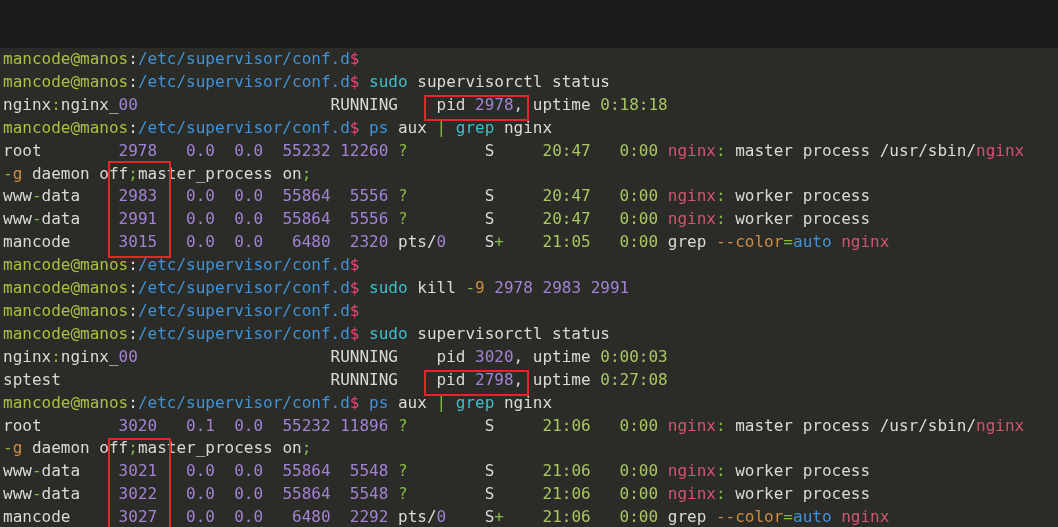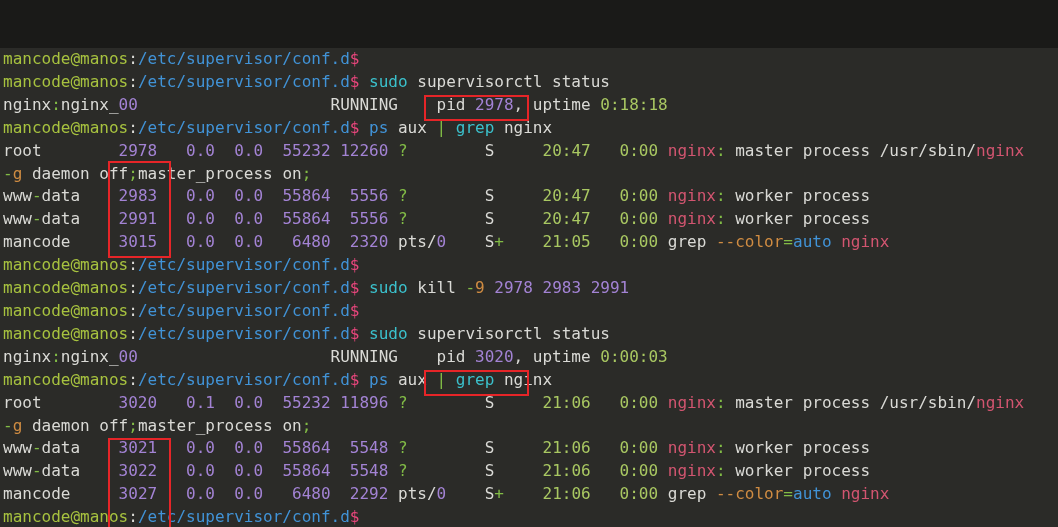--- a/index.html
+++ b/index.html
@@ -45,20 +45,21 @@
     <div class="line"><span style="color: rgb(218, 218, 214);">root</span><span style="color: rgb(218, 218, 214);">        </span><span style="color: rgb(163, 131, 212);">2978</span><span style="color: rgb(218, 218, 214);">   </span><span style="color: rgb(163, 131, 212);">0.0</span><span style="color: rgb(218, 218, 214);">  </span><span style="color: rgb(163, 131, 212);">0.0</span><span style="color: rgb(218, 218, 214);">  </span><span style="color: rgb(163, 131, 212);">55232</span><span style="color: rgb(218, 218, 214);"> </span><span style="color: rgb(163, 131, 212);">12260</span><span style="color: rgb(218, 218, 214);"> </span><span style="color: rgb(130, 188, 70);">?</span><span style="color: rgb(218, 218, 214);">        S     </span><span style="color: rgb(169, 200, 98);">20:47</span><span style="color: rgb(218, 218, 214);">   </span><span style="color: rgb(169, 200, 98);">0:00</span><span style="color: rgb(218, 218, 214);"> </span><span style="color: rgb(210, 85, 112);">nginx</span><span style="color: rgb(130, 188, 70);">:</span><span style="color: rgb(218, 218, 214);"> master process /usr/sbin/</span><span style="color: rgb(210, 85, 112);">nginx</span></div>
     <div class="line"><span style="color: rgb(130, 188, 70);">-</span><span style="color: rgb(208, 140, 66);">g</span><span style="color: rgb(218, 218, 214);"> daemon off</span><span style="color: rgb(130, 188, 70);">;</span><span style="color: rgb(218, 218, 214);">master_process on</span><span style="color: rgb(130, 188, 70);">;</span></div>
     <div class="line"><span style="color: rgb(218, 218, 214);">www</span><span style="color: rgb(130, 188, 70);">-</span><span style="color: rgb(218, 218, 214);">data</span><span style="color: rgb(218, 218, 214);">    </span><span style="color: rgb(163, 131, 212);">2983</span><span style="color: rgb(218, 218, 214);">   </span><span style="color: rgb(163, 131, 212);">0.0</span><span style="color: rgb(218, 218, 214);">  </span><span style="color: rgb(163, 131, 212);">0.0</span><span style="color: rgb(218, 218, 214);">  </span><span style="color: rgb(163, 131, 212);">55864</span><span style="color: rgb(218, 218, 214);">  </span><span style="color: rgb(163, 131, 212);">5556</span><span style="color: rgb(218, 218, 214);"> </span><span style="color: rgb(130, 188, 70);">?</span><span style="color: rgb(218, 218, 214);">        S     </span><span style="color: rgb(169, 200, 98);">20:47</span><span style="color: rgb(218, 218, 214);">   </span><span style="color: rgb(169, 200, 98);">0:00</span><span style="color: rgb(218, 218, 214);"> </span><span style="color: rgb(210, 85, 112);">nginx</span><span style="color: rgb(130, 188, 70);">:</span><span style="color: rgb(218, 218, 214);"> worker process</span></div>
     <div class="line"><span style="color: rgb(218, 218, 214);">www</span><span style="color: rgb(130, 188, 70);">-</span><span style="color: rgb(218, 218, 214);">data</span><span style="color: rgb(218, 218, 214);">    </span><span style="color: rgb(163, 131, 212);">2991</span><span style="color: rgb(218, 218, 214);">   </span><span style="color: rgb(163, 131, 212);">0.0</span><span style="color: rgb(218, 218, 214);">  </span><span style="color: rgb(163, 131, 212);">0.0</span><span style="color: rgb(218, 218, 214);">  </span><span style="color: rgb(163, 131, 212);">55864</span><span style="color: rgb(218, 218, 214);">  </span><span style="color: rgb(163, 131, 212);">5556</span><span style="color: rgb(218, 218, 214);"> </span><span style="color: rgb(130, 188, 70);">?</span><span style="color: rgb(218, 218, 214);">        S     </span><span style="color: rgb(169, 200, 98);">20:47</span><span style="color: rgb(218, 218, 214);">   </span><span style="color: rgb(169, 200, 98);">0:00</span><span style="color: rgb(218, 218, 214);"> </span><span style="color: rgb(210, 85, 112);">nginx</span><span style="color: rgb(130, 188, 70);">:</span><span style="color: rgb(218, 218, 214);"> worker process</span></div>
     <div class="line"><span style="color: rgb(218, 218, 214);">mancode</span><span style="color: rgb(218, 218, 214);">     </span><span style="color: rgb(163, 131, 212);">3015</span><span style="color: rgb(218, 218, 214);">   </span><span style="color: rgb(163, 131, 212);">0.0</span><span style="color: rgb(218, 218, 214);">  </span><span style="color: rgb(163, 131, 212);">0.0</span><span style="color: rgb(218, 218, 214);">   </span><span style="color: rgb(163, 131, 212);">6480</span><span style="color: rgb(218, 218, 214);">  </span><span style="color: rgb(163, 131, 212);">2320</span><span style="color: rgb(218, 218, 214);"> pts/</span><span style="color: rgb(163, 131, 212);">0</span><span style="color: rgb(218, 218, 214);">    S</span><span style="color: rgb(130, 188, 70);">+</span><span style="color: rgb(218, 218, 214);">    </span><span style="color: rgb(169, 200, 98);">21:05</span><span style="color: rgb(218, 218, 214);">   </span><span style="color: rgb(169, 200, 98);">0:00</span><span style="color: rgb(218, 218, 214);"> grep </span><span style="color: rgb(208, 140, 66);">--color</span><span style="color: rgb(130, 188, 70);">=</span><span style="color: rgb(65, 147, 215);">auto</span><span style="color: rgb(218, 218, 214);"> </span><span style="color: rgb(210, 85, 112);">nginx</span></div>
     <div class="line"><span style="color: rgb(167, 194, 63);">mancode@manos</span><span style="color: rgb(218, 218, 214);">:</span><span style="color: rgb(65, 147, 215);">/etc/supervisor/conf.d</span><span style="color: rgb(232, 70, 124);">$</span></div>
     <div class="line"><span style="color: rgb(167, 194, 63);">mancode@manos</span><span style="color: rgb(218, 218, 214);">:</span><span style="color: rgb(65, 147, 215);">/etc/supervisor/conf.d</span><span style="color: rgb(232, 70, 124);">$</span><span style="color: rgb(218, 218, 214);"> </span><span style="color: rgb(59, 193, 204);">sudo</span><span style="color: rgb(218, 218, 214);"> kill </span><span style="color: rgb(130, 188, 70);">-</span><span style="color: rgb(208, 140, 66);">9</span><span style="color: rgb(218, 218, 214);"> </span><span style="color: rgb(163, 131, 212);">2978 2983 2991</span></div>
     <div class="line"><span style="color: rgb(167, 194, 63);">mancode@manos</span><span style="color: rgb(218, 218, 214);">:</span><span style="color: rgb(65, 147, 215);">/etc/supervisor/conf.d</span><span style="color: rgb(232, 70, 124);">$</span></div>
     <div class="line"><span style="color: rgb(167, 194, 63);">mancode@manos</span><span style="color: rgb(218, 218, 214);">:</span><span style="color: rgb(65, 147, 215);">/etc/supervisor/conf.d</span><span style="color: rgb(232, 70, 124);">$</span><span style="color: rgb(218, 218, 214);"> </span><span style="color: rgb(59, 193, 204);">sudo</span><span style="color: rgb(218, 218, 214);"> supervisorctl status</span></div>
     <div class="line"><span style="color: rgb(218, 218, 214);">nginx</span><span style="color: rgb(130, 188, 70);">:</span><span style="color: rgb(218, 218, 214);">nginx_</span><span style="color: rgb(163, 131, 212);">00</span><span style="color: rgb(218, 218, 214);">                    RUNNING</span><span style="color: rgb(218, 218, 214);">    pid </span><span style="color: rgb(163, 131, 212);">3020</span><span style="color: rgb(218, 218, 214);">, uptime </span><span style="color: rgb(169, 200, 98);">0:00:03</span></div>
+    <div class="line"><span style="color: rgb(218, 218, 214);">sptest</span><span style="color: rgb(218, 218, 214);">                            RUNNING</span><span style="color: rgb(218, 218, 214);">    pid </span><span style="color: rgb(163, 131, 212);">2798</span><span style="color: rgb(218, 218, 214);">, uptime </span><span style="color: rgb(169, 200, 98);">0:27:08</span></div>
     <div class="line"><span style="color: rgb(167, 194, 63);">mancode@manos</span><span style="color: rgb(218, 218, 214);">:</span><span style="color: rgb(65, 147, 215);">/etc/supervisor/conf.d</span><span style="color: rgb(232, 70, 124);">$</span><span style="color: rgb(218, 218, 214);"> </span><span style="color: rgb(65, 147, 215);">ps</span><span style="color: rgb(218, 218, 214);"> aux </span><span style="color: rgb(130, 188, 70);">|</span><span style="color: rgb(218, 218, 214);"> </span><span style="color: rgb(59, 193, 204);">grep</span><span style="color: rgb(218, 218, 214);"> nginx</span></div>
     <div class="line"><span style="color: rgb(218, 218, 214);">root</span><span style="color: rgb(218, 218, 214);">        </span><span style="color: rgb(163, 131, 212);">3020</span><span style="color: rgb(218, 218, 214);">   </span><span style="color: rgb(163, 131, 212);">0.1</span><span style="color: rgb(218, 218, 214);">  </span><span style="color: rgb(163, 131, 212);">0.0</span><span style="color: rgb(218, 218, 214);">  </span><span style="color: rgb(163, 131, 212);">55232</span><span style="color: rgb(218, 218, 214);"> </span><span style="color: rgb(163, 131, 212);">11896</span><span style="color: rgb(218, 218, 214);"> </span><span style="color: rgb(130, 188, 70);">?</span><span style="color: rgb(218, 218, 214);">        S     </span><span style="color: rgb(169, 200, 98);">21:06</span><span style="color: rgb(218, 218, 214);">   </span><span style="color: rgb(169, 200, 98);">0:00</span><span style="color: rgb(218, 218, 214);"> </span><span style="color: rgb(210, 85, 112);">nginx</span><span style="color: rgb(130, 188, 70);">:</span><span style="color: rgb(218, 218, 214);"> master process /usr/sbin/</span><span style="color: rgb(210, 85, 112);">nginx</span></div>
     <div class="line"><span style="color: rgb(130, 188, 70);">-</span><span style="color: rgb(208, 140, 66);">g</span><span style="color: rgb(218, 218, 214);"> daemon off</span><span style="color: rgb(130, 188, 70);">;</span><span style="color: rgb(218, 218, 214);">master_process on</span><span style="color: rgb(130, 188, 70);">;</span></div>
     <div class="line"><span style="color: rgb(218, 218, 214);">www</span><span style="color: rgb(130, 188, 70);">-</span><span style="color: rgb(218, 218, 214);">data</span><span style="color: rgb(218, 218, 214);">    </span><span style="color: rgb(163, 131, 212);">3021</span><span style="color: rgb(218, 218, 214);">   </span><span style="color: rgb(163, 131, 212);">0.0</span><span style="color: rgb(218, 218, 214);">  </span><span style="color: rgb(163, 131, 212);">0.0</span><span style="color: rgb(218, 218, 214);">  </span><span style="color: rgb(163, 131, 212);">55864</span><span style="color: rgb(218, 218, 214);">  </span><span style="color: rgb(163, 131, 212);">5548</span><span style="color: rgb(218, 218, 214);"> </span><span style="color: rgb(130, 188, 70);">?</span><span style="color: rgb(218, 218, 214);">        S     </span><span style="color: rgb(169, 200, 98);">21:06</span><span style="color: rgb(218, 218, 214);">   </span><span style="color: rgb(169, 200, 98);">0:00</span><span style="color: rgb(218, 218, 214);"> </span><span style="color: rgb(210, 85, 112);">nginx</span><span style="color: rgb(130, 188, 70);">:</span><span style="color: rgb(218, 218, 214);"> worker process</span></div>
     <div class="line"><span style="color: rgb(218, 218, 214);">www</span><span style="color: rgb(130, 188, 70);">-</span><span style="color: rgb(218, 218, 214);">data</span><span style="color: rgb(218, 218, 214);">    </span><span style="color: rgb(163, 131, 212);">3022</span><span style="color: rgb(218, 218, 214);">   </span><span style="color: rgb(163, 131, 212);">0.0</span><span style="color: rgb(218, 218, 214);">  </span><span style="color: rgb(163, 131, 212);">0.0</span><span style="color: rgb(218, 218, 214);">  </span><span style="color: rgb(163, 131, 212);">55864</span><span style="color: rgb(218, 218, 214);">  </span><span style="color: rgb(163, 131, 212);">5548</span><span style="color: rgb(218, 218, 214);"> </span><span style="color: rgb(130, 188, 70);">?</span><span style="color: rgb(218, 218, 214);">        S     </span><span style="color: rgb(169, 200, 98);">21:06</span><span style="color: rgb(218, 218, 214);">   </span><span style="color: rgb(169, 200, 98);">0:00</span><span style="color: rgb(218, 218, 214);"> </span><span style="color: rgb(210, 85, 112);">nginx</span><span style="color: rgb(130, 188, 70);">:</span><span style="color: rgb(218, 218, 214);"> worker process</span></div>
     <div class="line"><span style="color: rgb(218, 218, 214);">mancode</span><span style="color: rgb(218, 218, 214);">     </span><span style="color: rgb(163, 131, 212);">3027</span><span style="color: rgb(218, 218, 214);">   </span><span style="color: rgb(163, 131, 212);">0.0</span><span style="color: rgb(218, 218, 214);">  </span><span style="color: rgb(163, 131, 212);">0.0</span><span style="color: rgb(218, 218, 214);">   </span><span style="color: rgb(163, 131, 212);">6480</span><span style="color: rgb(218, 218, 214);">  </span><span style="color: rgb(163, 131, 212);">2292</span><span style="color: rgb(218, 218, 214);"> pts/</span><span style="color: rgb(163, 131, 212);">0</span><span style="color: rgb(218, 218, 214);">    S</span><span style="color: rgb(130, 188, 70);">+</span><span style="color: rgb(218, 218, 214);">    </span><span style="color: rgb(169, 200, 98);">21:06</span><span style="color: rgb(218, 218, 214);">   </span><span style="color: rgb(169, 200, 98);">0:00</span><span style="color: rgb(218, 218, 214);"> grep </span><span style="color: rgb(208, 140, 66);">--color</span><span style="color: rgb(130, 188, 70);">=</span><span style="color: rgb(65, 147, 215);">auto</span><span style="color: rgb(218, 218, 214);"> </span><span style="color: rgb(210, 85, 112);">nginx</span></div>
     <div class="line"><span style="color: rgb(167, 194, 63);">mancode@manos</span><span style="color: rgb(218, 218, 214);">:</span><span style="color: rgb(65, 147, 215);">/etc/supervisor/conf.d</span><span style="color: rgb(232, 70, 124);">$</span></div>
   </div>
 
 </body></html>

